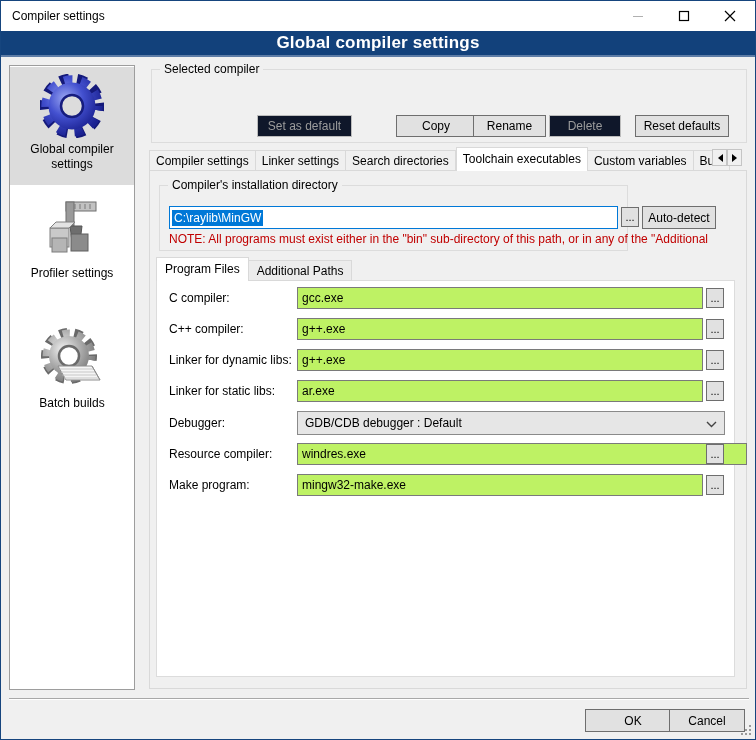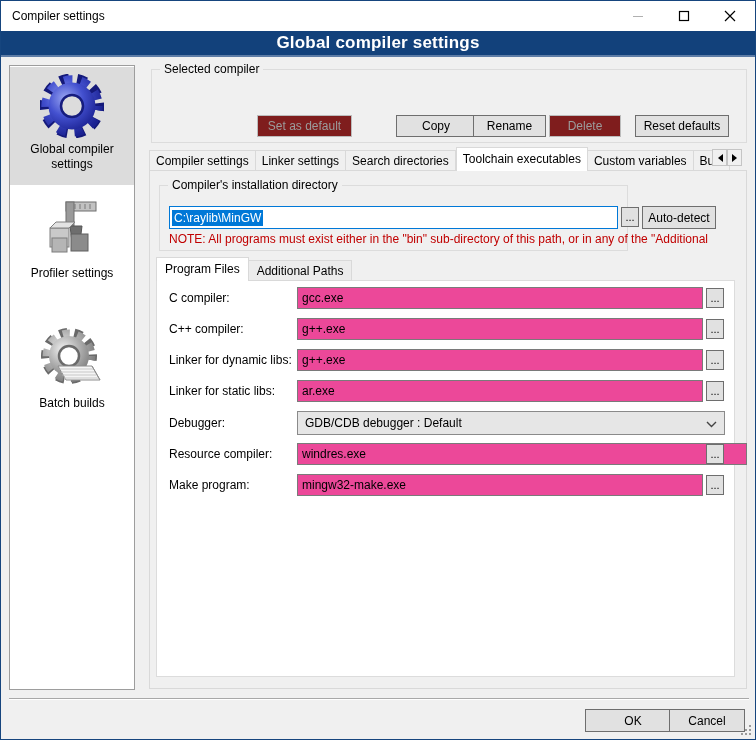--- a/index.html
+++ b/index.html
@@ -26,25 +26,25 @@
   .side-sel { background:#dcdcdc; }
   .side-label { display:block; padding:0 6px; line-height:15px; }
 
   
   .groupbox { position:absolute; border:1px solid #dcdcdc; }
   .legend { position:absolute; top:-8px; left:8px; background:#f0f0f0; padding:0 4px; }
 
   
   .btn { position:absolute; height:22px; background:#e1e1e1; border:1px solid #6e6e6e; font-size:12px;
          font-family:inherit; text-align:center; line-height:20px; }
-  .btn[disabled], .btn.disabled { border-color:#bcbcbc; color:#9c9c9c; background:#7f1d1d; }
+  .btn[disabled], .btn.disabled { border-color:#bcbcbc; color:#9c9c9c; background:#0f172a; }
   .combo { position:absolute; height:22px; background:#e6e6e6; border:1px solid #8a8a8a; display:flex;
            align-items:center; padding-left:7px; }
   .combo .chev { position:absolute; right:7px; top:8px; }
-  .txt { position:absolute; height:22px; border:1px solid #7a7a7a; background:#ec4899; font-family:inherit;
+  .txt { position:absolute; height:22px; border:1px solid #7a7a7a; background:#bef264; font-family:inherit;
          font-size:12px; padding:0 4px; }
   .browse { position:absolute; width:18px; height:20px; background:#e1e1e1; border:1px solid #6e6e6e;
             font-size:11px; line-height:16px; text-align:center; }
 
   
   .tabs { position:absolute; left:148px; top:146px; height:24px; display:flex; align-items:flex-end; }
   .tab { height:21px; line-height:20px; padding:0 6px; background:#f0f0f0; border:1px solid #d9d9d9;
          border-left:none; white-space:nowrap; }
   .tab:first-child { border-left:1px solid #d9d9d9; }
   .tab.active { height:24px; line-height:23px; background:#fff; border:1px solid #d9d9d9; border-bottom:none; position:relative; z-index:3; }

